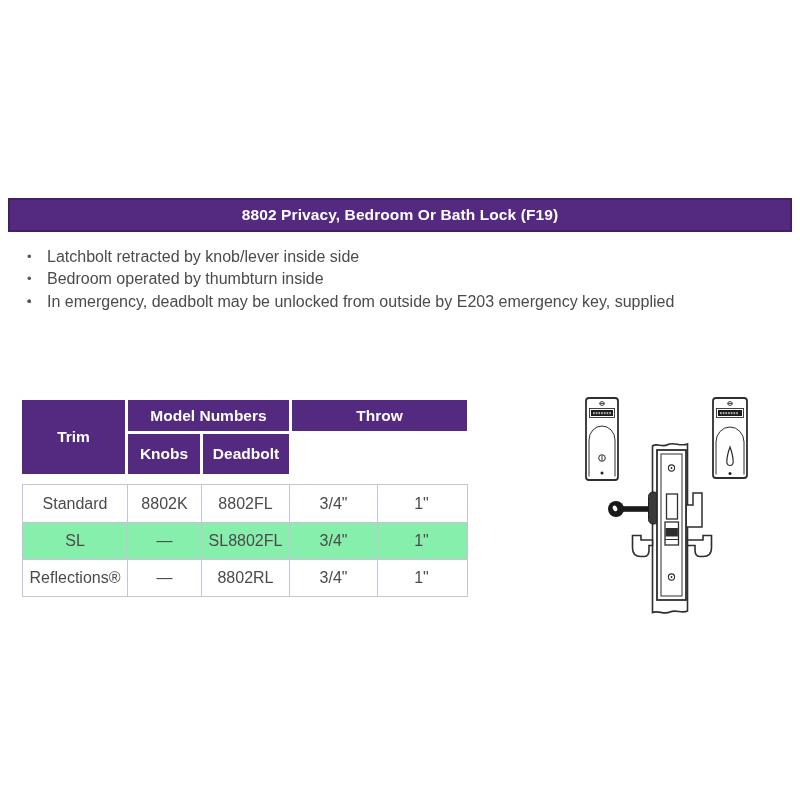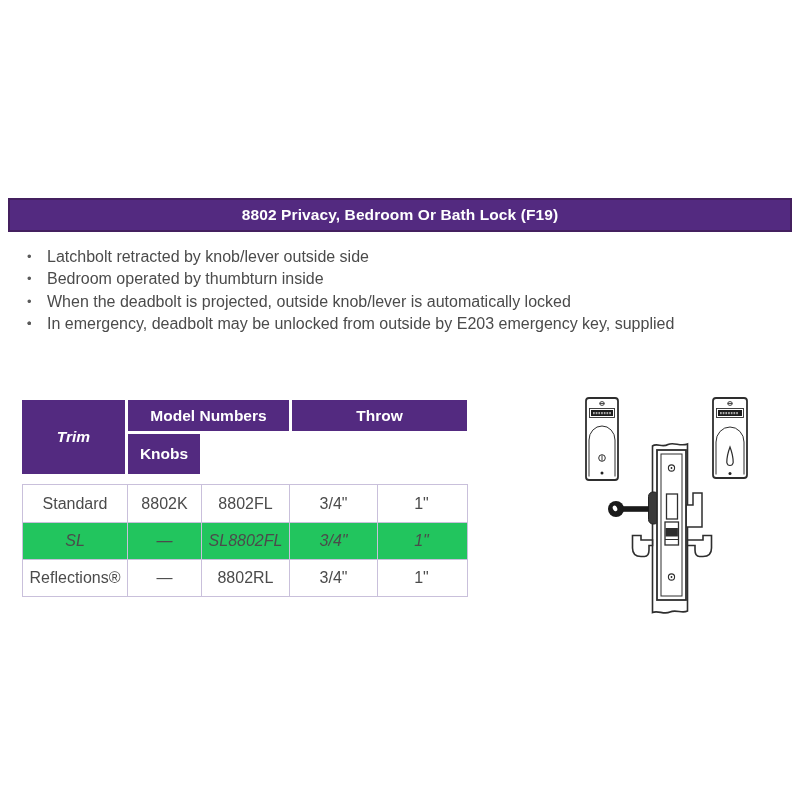--- a/index.html
+++ b/index.html
@@ -18,72 +18,72 @@
   .feature { position:relative; padding-left:26px; font-size:16px; line-height:22.4px;
     color:#4b4b4b; max-width:706px; }
   .feature .dot { position:absolute; left:6px; top:0; color:#5a5a5a; font-size:13px; }
 
   
   .spec { position:absolute; left:22px; top:400px; width:446px; }
   .spec-head { display:grid; grid-template-columns:103px 72px 86px 86px 86px;
     grid-template-rows:31px 40px; gap:3px; }
   .hcell { background:#532a80; color:#fff; font-weight:bold; font-size:15.5px;
     display:flex; align-items:center; justify-content:center; }
-  .h-trim { grid-row:1/3; grid-column:1;font-style:italic; }
+  .h-trim { grid-row:1/3; grid-column:1; }
   .h-model { grid-row:1; grid-column:2/4; }
   .h-throw { grid-row:1; grid-column:4/6; }
   .spec-body { margin-top:10px; border:1px solid #c9c0db; }
   .brow { display:grid; grid-template-columns:105px 74px 88px 88px 87px; height:37px; }
   .brow + .brow { border-top:1px solid #c9c0db; }
-  .brow.alt { background:#22c55e;font-style:italic; }
+  .brow.alt { background:#86efac; }
   .bcell { font-size:16px; color:#4b4b4b; display:flex; align-items:center;
     justify-content:center; border-right:1px solid #c9c0db; white-space:nowrap; }
   .bcell:last-child { border-right:none; }
 
   
   .diagram { position:absolute; left:572px; top:388px; width:180px; height:236px; }
   .ln { fill:#ffffff; stroke:#2e2e2e; }
 </style>
 </head>
 <body>
 
 <div id="canvas">
 
   <div class="banner">
     <span>8802 Privacy, Bedroom Or Bath Lock (F19)</span>
   </div>
 
   <div class="features">
     <div class="feature">
       <span class="dot">•</span>
-      <span>Latchbolt retracted by knob/lever outside side</span>
+      <span>Latchbolt retracted by knob/lever inside side</span>
     </div>
     <div class="feature">
       <span class="dot">•</span>
       <span>Bedroom operated by thumbturn inside</span>
     </div>
     <div class="feature">
       <span class="dot">•</span>
-      <span>When the deadbolt is projected, outside knob/lever is automatically locked</span>
     </div>
     <div class="feature">
       <span class="dot">•</span>
     </div>
     <div class="feature">
       <span class="dot">•</span>
       <span>In emergency, deadbolt may be unlocked from outside by E203 emergency key, supplied</span>
     </div>
   </div>
 
   <div class="spec">
     <div class="spec-head">
       <div class="hcell h-trim">Trim</div>
       <div class="hcell h-model">Model Numbers</div>
       <div class="hcell h-throw">Throw</div>
       <div class="hcell">Knobs</div>
+      <div class="hcell">Deadbolt</div>
     </div>
     <div class="spec-body">
       <div class="brow">
         <div class="bcell">Standard</div>
         <div class="bcell">8802K</div>
         <div class="bcell">8802FL</div>
         <div class="bcell">3/4"</div>
         <div class="bcell">1"</div>
       </div>
       <div class="brow alt">

